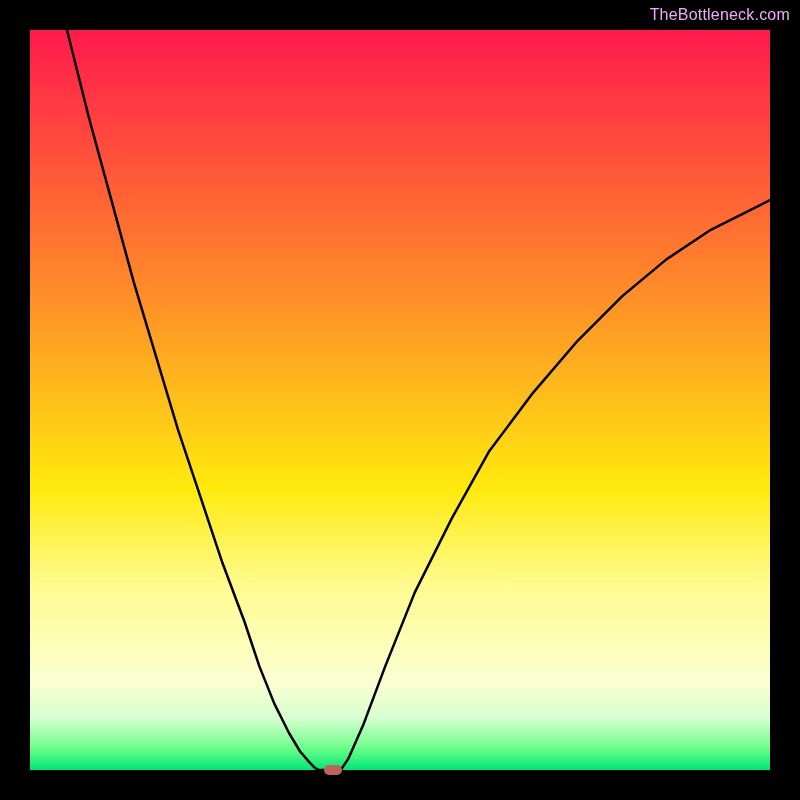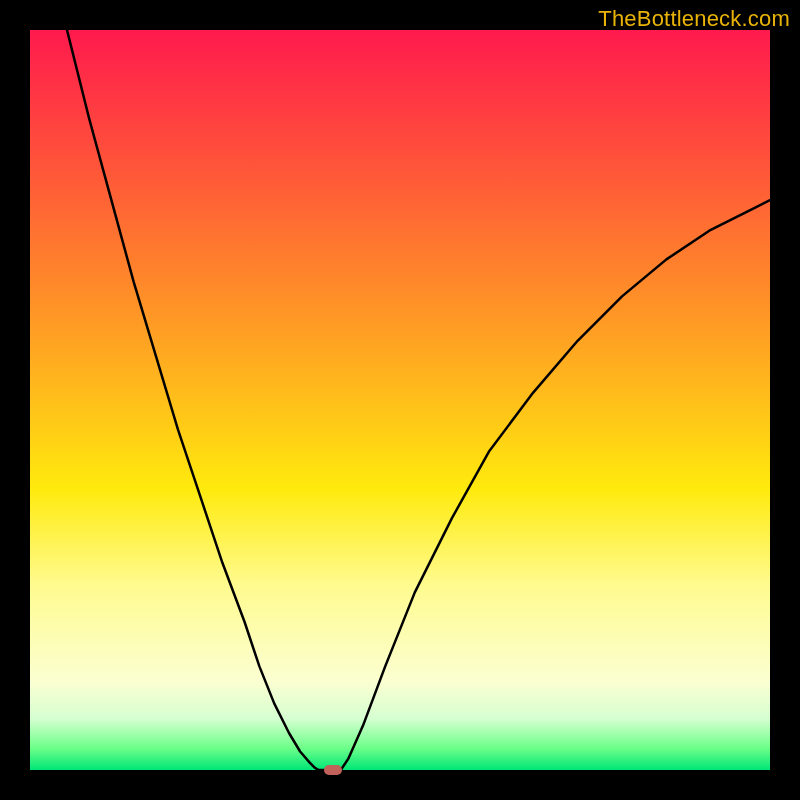--- a/index.html
+++ b/index.html
@@ -28,22 +28,22 @@
       #fbffd1 88%,
       #d6ffd1 93%,
       #6eff8a 97%,
       #00e676 100%
     );
   }
   .watermark {
     position: absolute;
     top: 6px;
     right: 10px;
-    color: #eab308;
-    font-size: 22px;
+    color: #f0abfc;
+    font-size: 16px;
     font-weight: 500;
     letter-spacing: 0.2px;
     user-select: none;
   }
   .curve-svg {
     position: absolute;
     left: 0;
     top: 0;
     width: 740px;
     height: 740px;

